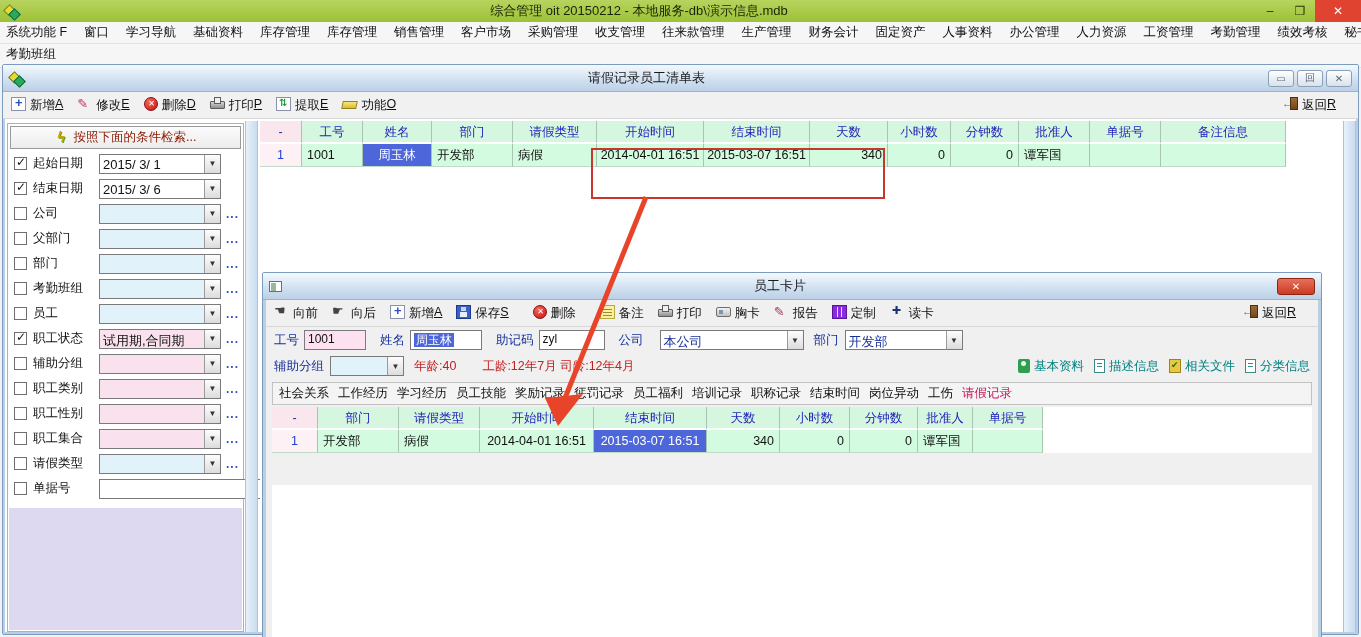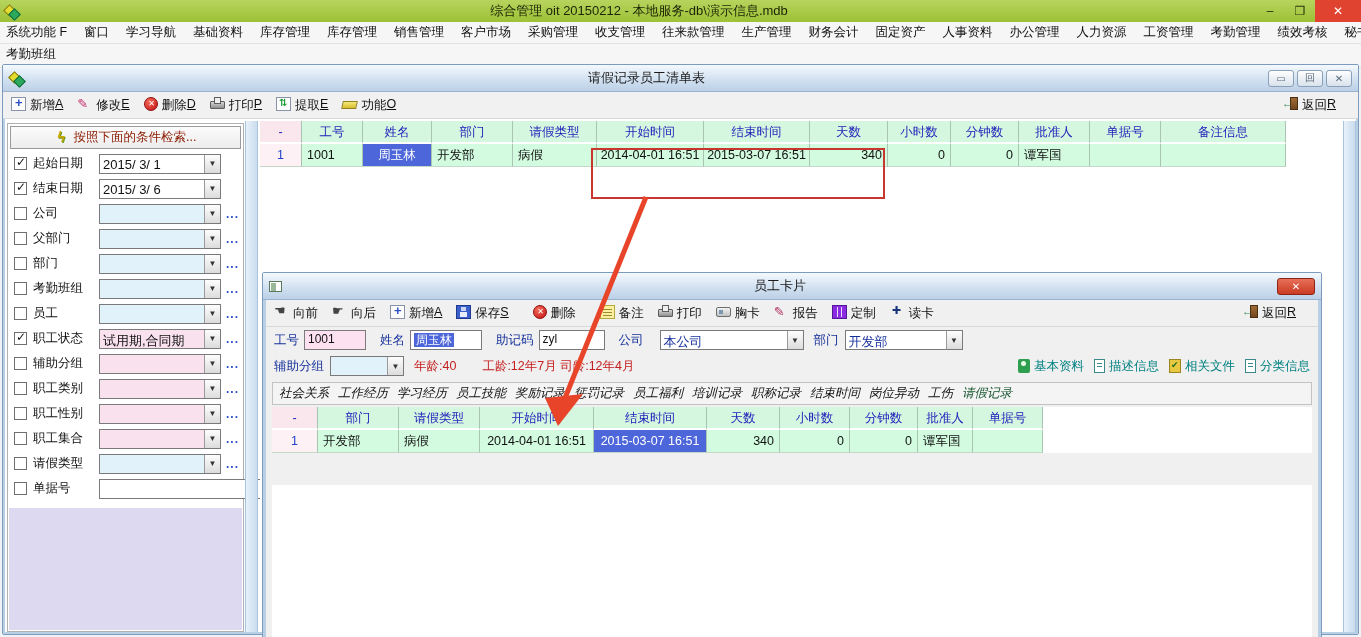--- a/index.html
+++ b/index.html
@@ -112,23 +112,23 @@
   
   #cardwin { left:262px; top:272px; width:1060px; height:372px; box-shadow:0 0 0 3px #b9cfe4 inset; z-index:5; }
   .cw-inner { position:absolute; left:3px; right:3px; top:27px; bottom:0; background:#f0f0f0; }
   .formrow { display:flex; align-items:center; height:26px; padding:0 8px; font-size:12.5px; color:#16309a; }
   .fld { height:20px; border:1px solid #7a7a7a; background:#fff; font-size:12px; color:#111; padding:1px 3px; white-space:nowrap; }
   .fld.pink { background:#fde1f0; }
   .seltxt { background:#4d66d9; color:#fff; padding:0 2px; }
   .redtxt { color:#c42020; }
   .linkrow { color:#008080; display:flex; align-items:center; margin-left:auto; }
   .linkrow .lk { display:flex; align-items:center; margin-left:10px; cursor:pointer; }
-  .tabsrow { margin:3px 6px 2px 6px; border:1px solid #c2c2c2; background:#f4f4f4; height:23px; display:flex; align-items:center; padding:0 6px; font-size:12.5px; color:#111;font-style:italic; }
+  .tabsrow { margin:3px 6px 2px 6px; border:1px solid #c2c2c2; background:#f4f4f4; height:23px; display:flex; align-items:center; padding:0 6px; font-size:12.5px; color:#111; }
   .tab { margin-right:9px; cursor:pointer; white-space:nowrap; }
-  .tab.active { color:#14532d; }
+  .tab.active { color:#be185d; }
 
   
   svg.overlay { position:absolute; left:0; top:0; z-index:9; pointer-events:none; }
 </style>
 </head>
 <body>
 
 <div class="mw">
 
   <div class="titlebar">

